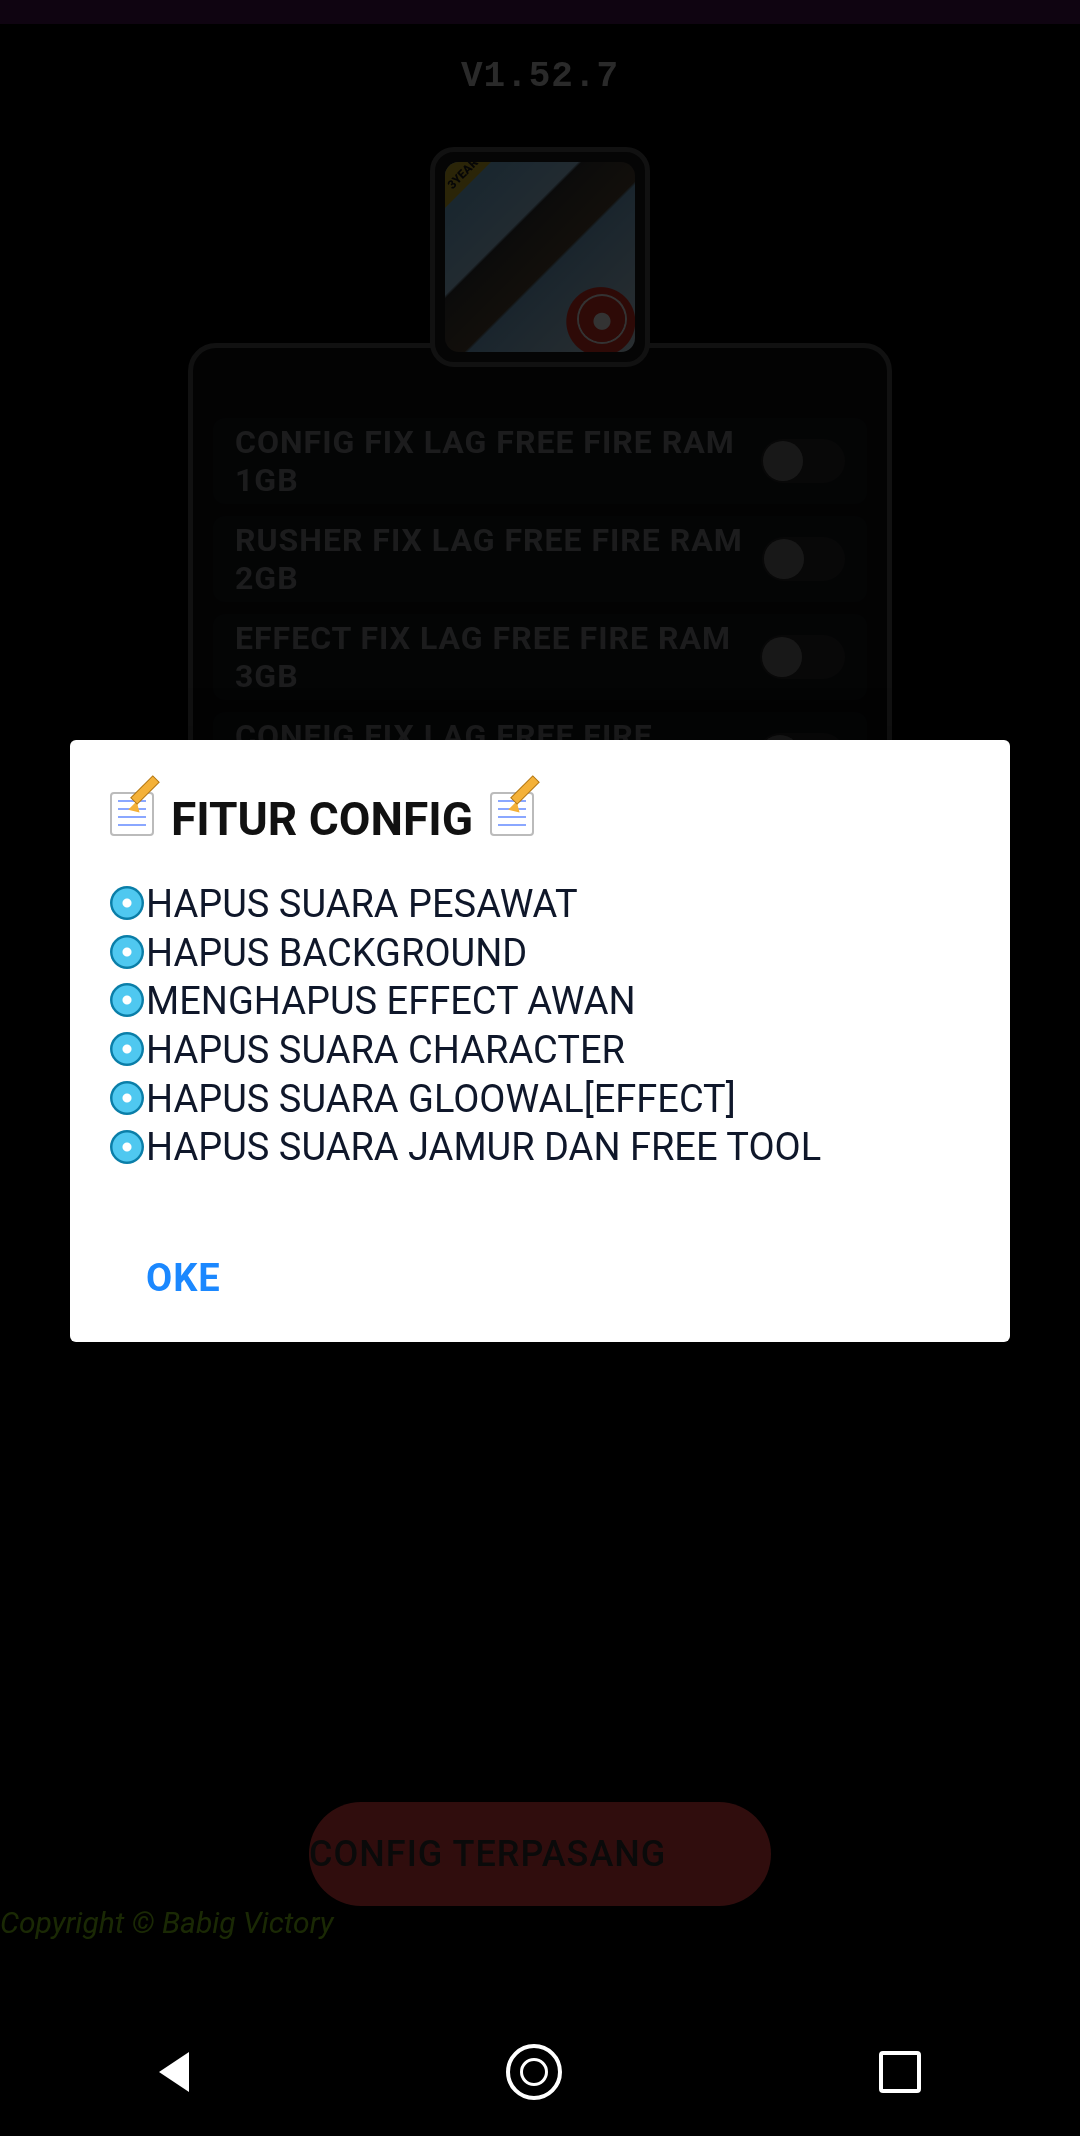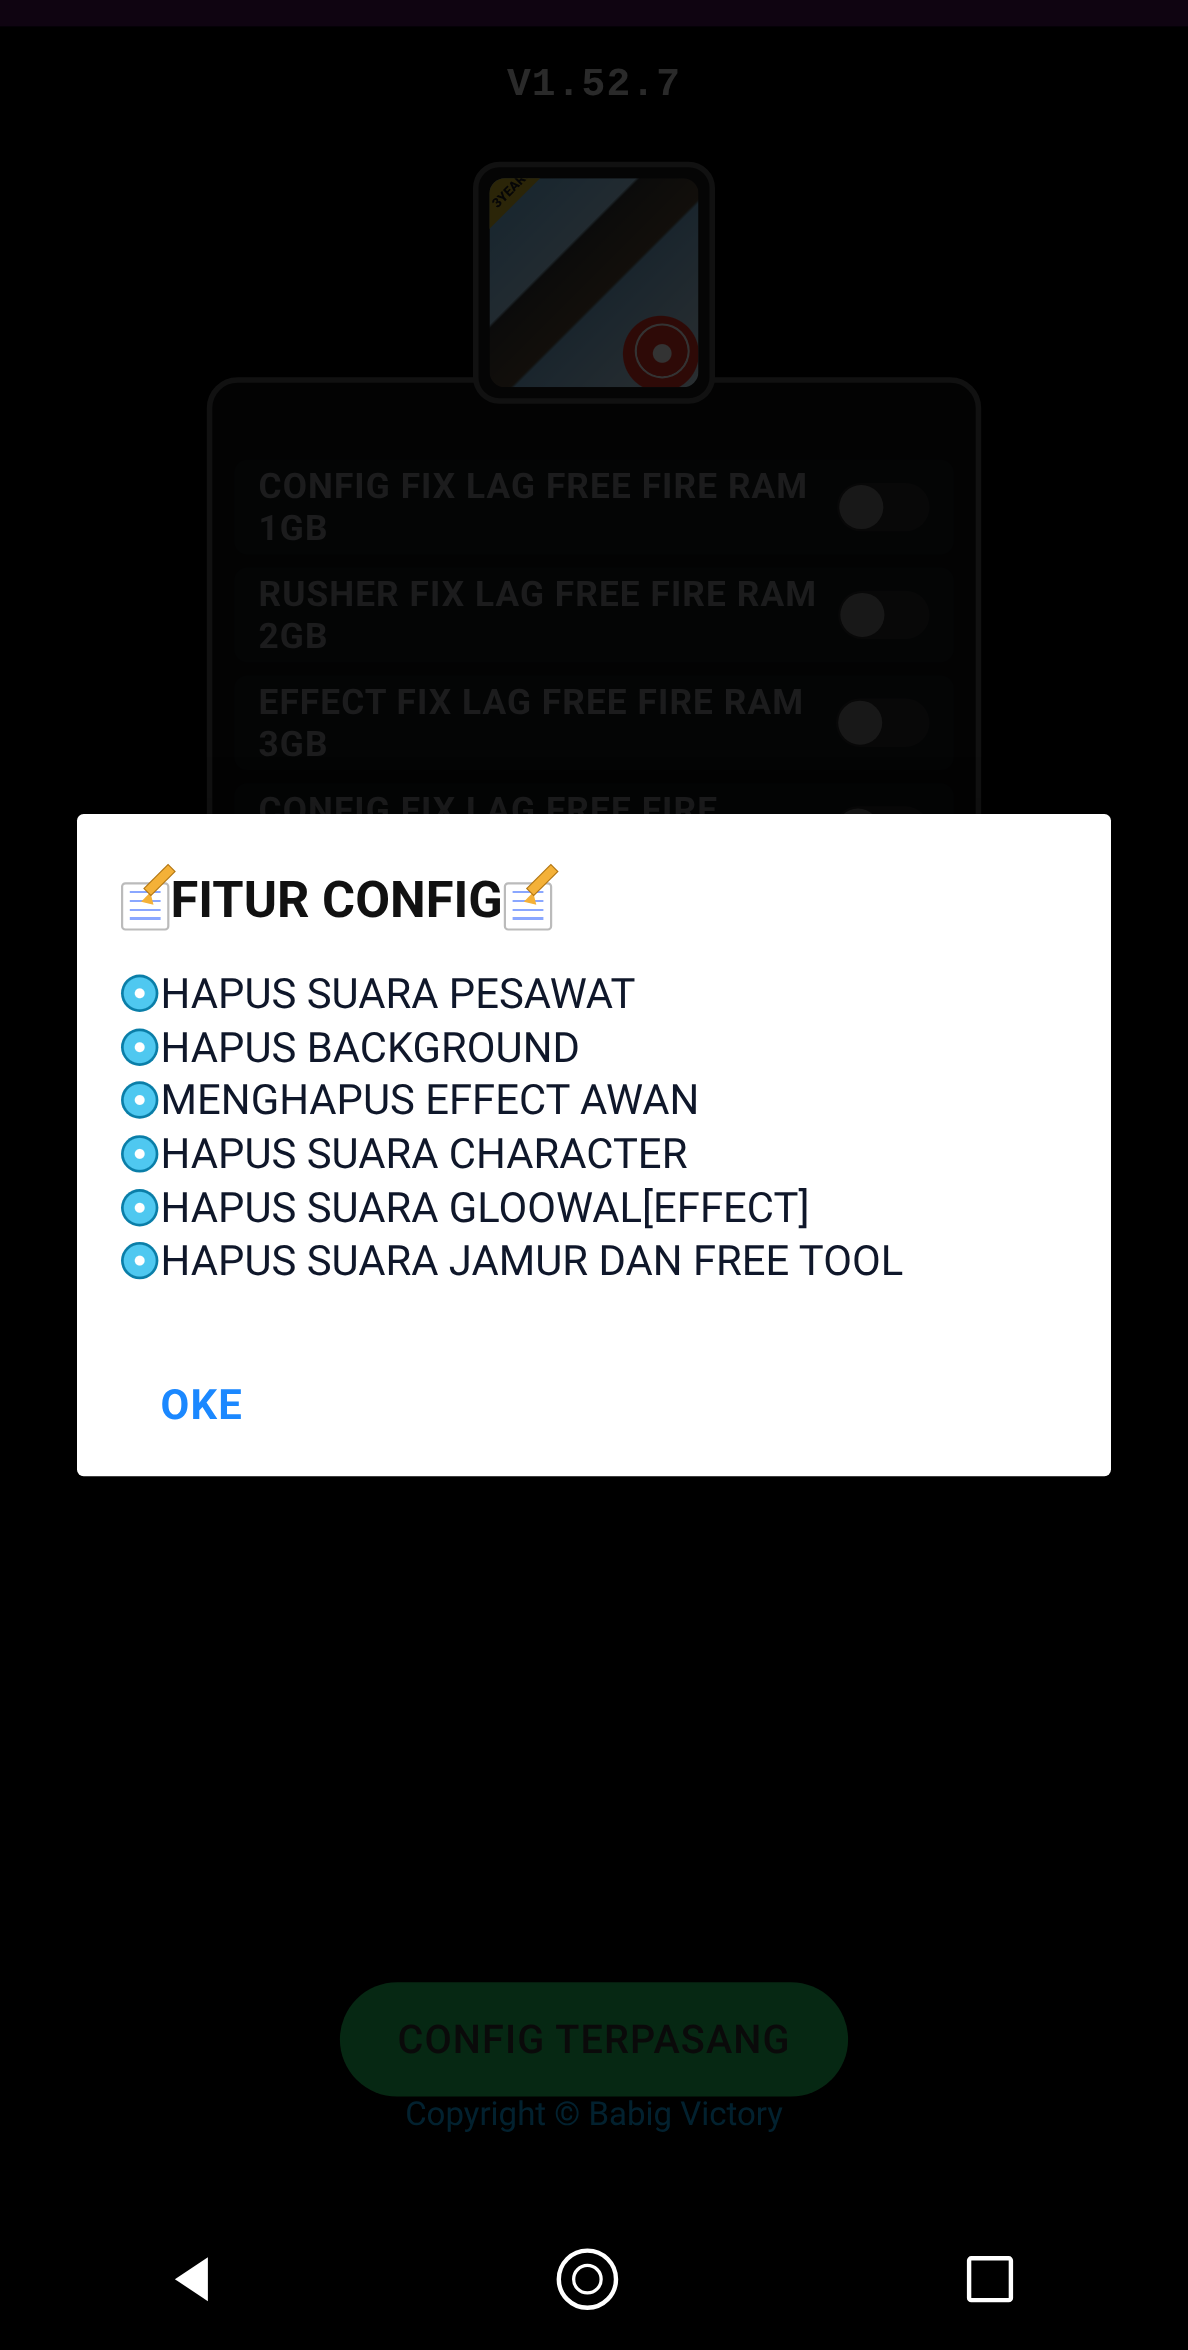--- a/index.html
+++ b/index.html
@@ -103,37 +103,37 @@
       background:#7a7a7a;
       position:absolute;top:2px;left:2px;
     }
 
     
     .install-btn{
       display:block;
       width:462px;
       height:104px;
       line-height:104px;
-      text-align:center;
       margin:0 auto;
-      background:#22c55e;
+      background:#ef4444;
       color:#333;
       font-size:36px;
       font-weight:500;
       letter-spacing:1px;
       border-radius:52px;
       position:absolute;
       left:50%;transform:translateX(-50%);
       bottom:230px;
     }
     .copyright{
       position:absolute;
-      left:0;right:0;text-align:center;
+      left:0;right:0;
       bottom:196px;
-      color:#0ea5e9;
+      color:#84cc16;
+      font-style:italic;
       font-size:30px;
     }
 
     
     .dim{
       position:absolute;inset:0;
       background:var(--dim);
       z-index:5;
     }
 
@@ -146,22 +146,22 @@
       border-radius:6px;
       z-index:6;
       padding:52px 40px 28px 40px;
       box-shadow:0 20px 60px rgba(0,0,0,.5);
     }
     .dialog-title{
       font-size:46px;
       font-weight:700;
       color:#111;
       display:flex;
-      align-items:flex-end;
-      gap:1px;
+      align-items:flex-start;
+      gap:17px;
     }
     .dialog-body{
       margin-top:34px;
       font-size:38px;
       line-height:1.28;
       color:#0f172a;
     }
     .dialog-line{display:flex;align-items:flex-start;}
     .dialog-line.wrap{display:block;}
     .bullet{

